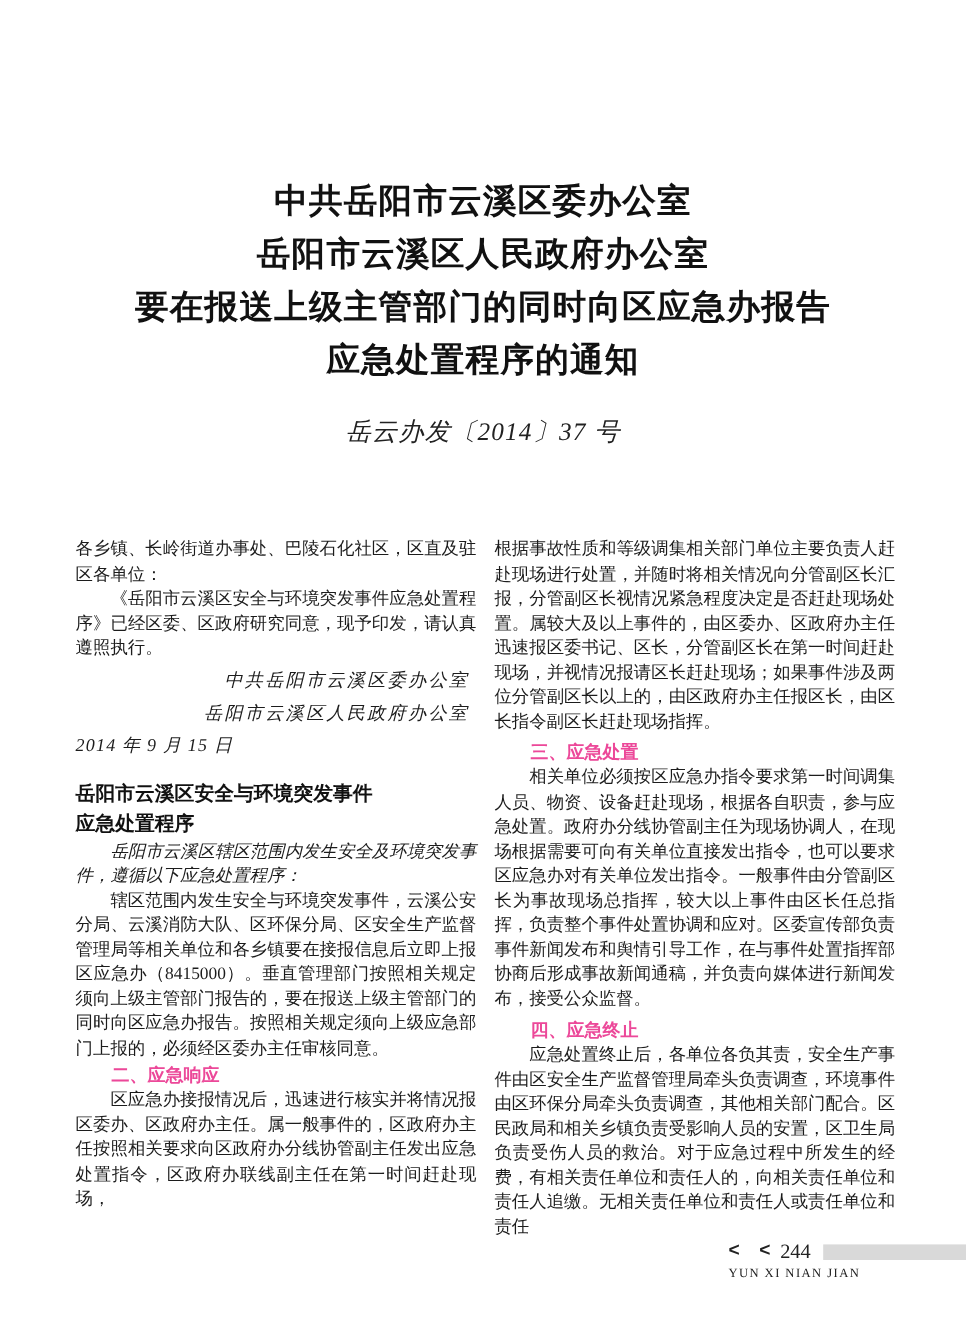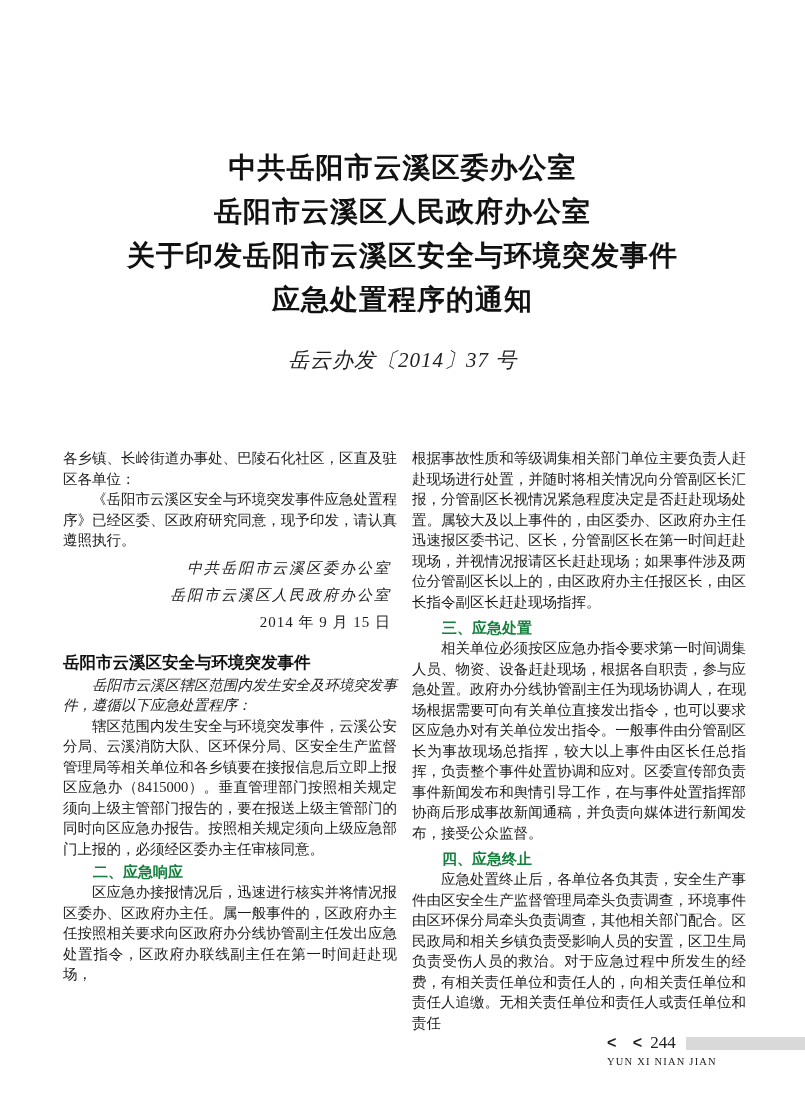--- a/index.html
+++ b/index.html
@@ -54,21 +54,21 @@
   .sig-block { margin-top: 4px; }
   .sig-line {
     text-align: right;
     font-style: italic;
     font-size: 15px;
     line-height: 27px;
     letter-spacing: 2px;
     padding-right: 6px;
   }
   .sig-date {
-    text-align: right;
+    font-style: italic;
     font-size: 15px;
     line-height: 27px;
     letter-spacing: 1px;
     padding-right: 6px;
   }
 
   .subtitle {
     margin-top: 14px;
     text-align: left;
     font-family: "Liberation Sans", sans-serif;
@@ -80,21 +80,21 @@
   .intro { margin-top: 15px; font-style: italic; }
 
   .sec-heading {
     font-family: "Liberation Sans", sans-serif;
     font-weight: bold;
     font-size: 15px;
     line-height: 21px;
     text-indent: 2em;
     margin: 0;
     margin-top: 2px;
-    color: #15803d;
+    color: #ec4899;
   }
   .rc .sec-heading { margin-top: 5px; }
 
   
   .footer {
     position: absolute;
     left: 607px; right: 0; top: 1017px;
   }
   .footer-row { display: flex; align-items: center; }
   .nav-marks {
@@ -124,40 +124,41 @@
   }
 </style>
 </head>
 <body>
 
 <div class="page">
 
   <div class="title-block">
     <div>中共岳阳市云溪区委办公室</div>
     <div>岳阳市云溪区人民政府办公室</div>
-    <div>关于印发岳阳市云溪区安全与环境突发事件</div>
+    <div>要在报送上级主管部门的同时向区应急办报告</div>
     <div>应急处置程序的通知</div>
   </div>
 
   <div class="doc-number">岳云办发〔2014〕37 号</div>
 
   <div class="columns">
 
     <div class="col lc">
       <p class="no-indent">各乡镇、长岭街道办事处、巴陵石化社区，区直及驻区各单位：</p>
       <p>《岳阳市云溪区安全与环境突发事件应急处置程序》已经区委、区政府研究同意，现予印发，请认真遵照执行。</p>
 
       <div class="sig-block">
         <div class="sig-line">中共岳阳市云溪区委办公室</div>
         <div class="sig-line">岳阳市云溪区人民政府办公室</div>
         <div class="sig-date">2014 年 9 月 15 日</div>
       </div>
 
       <div class="subtitle">
         <div>岳阳市云溪区安全与环境突发事件</div>
+        <div>应急处置程序</div>
       </div>
 
       <p class="intro">岳阳市云溪区辖区范围内发生安全及环境突发事件，遵循以下应急处置程序：</p>
 
       <p>辖区范围内发生安全与环境突发事件，云溪公安分局、云溪消防大队、区环保分局、区安全生产监督管理局等相关单位和各乡镇要在接报信息后立即上报区应急办（8415000）。垂直管理部门按照相关规定须向上级主管部门报告的，要在报送上级主管部门的同时向区应急办报告。按照相关规定须向上级应急部门上报的，必须经区委办主任审核同意。</p>
 
       <div class="sec-heading">二、应急响应</div>
       <p>区应急办接报情况后，迅速进行核实并将情况报区委办、区政府办主任。属一般事件的，区政府办主任按照相关要求向区政府办分线协管副主任发出应急处置指令，区政府办联线副主任在第一时间赶赴现场，</p>
     </div>
 

